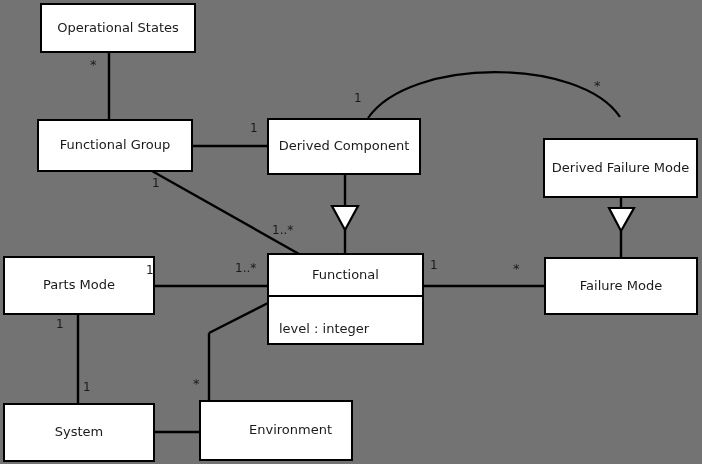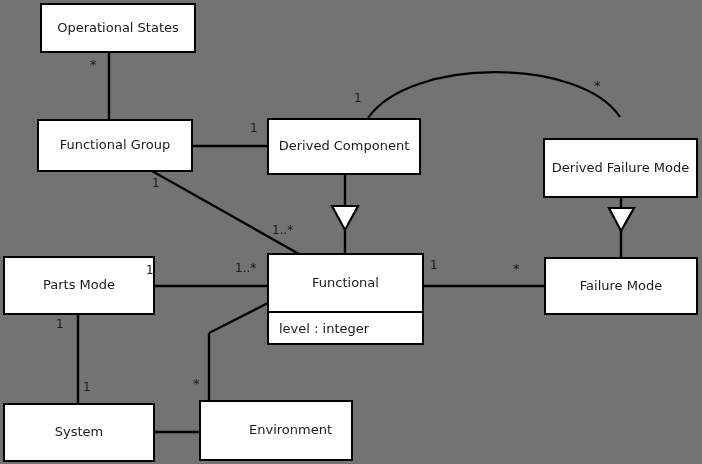--- a/index.html
+++ b/index.html
@@ -44,21 +44,21 @@
     text-align: center;
     padding: 0 4px;
   }
   .uml-attr-compartment {
     border-top: 2px solid #000000;
     display: flex;
     align-items: center;
     justify-content: flex-start;
     font-size: 13px;
     color: #1a1a1a;
-    padding: 0 0 0 10px;
+    padding: 16px 0 0 10px;
     height: 30px;
   }
   .mult-label {
     position: absolute;
     font-size: 12px;
     color: #1a1a1a;
     white-space: nowrap;
     z-index: 6;
     line-height: 1;
   }

